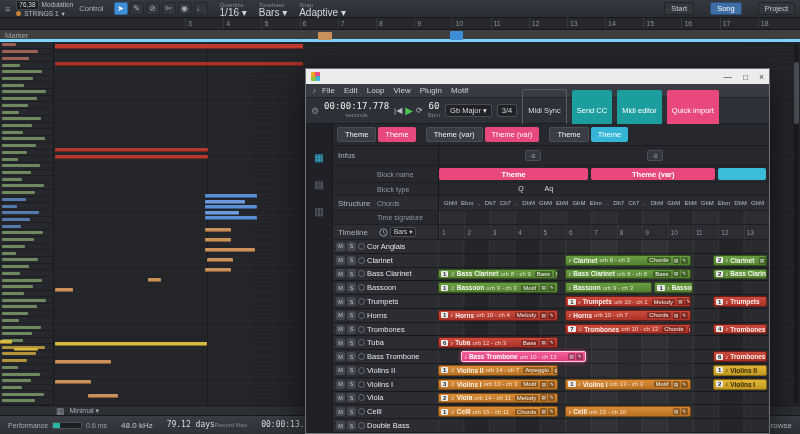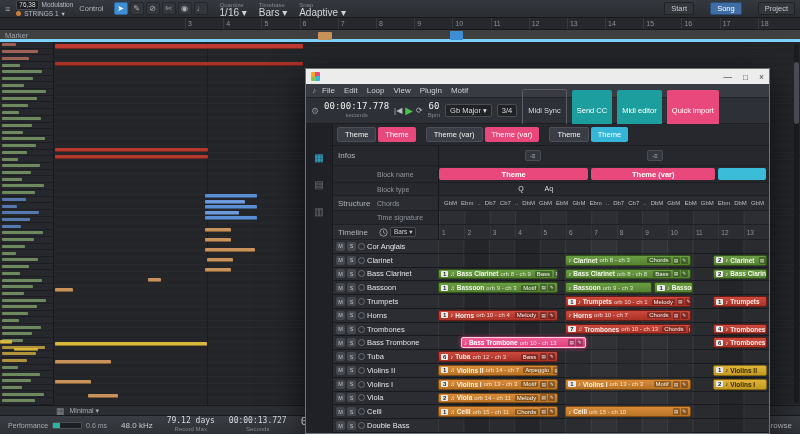--- a/index.html
+++ b/index.html
@@ -48,21 +48,21 @@
 
   
   .daw-minimal{position:absolute;top:405px;left:0;right:0;height:10px;background:#2b2e33;border-top:1px solid #17191c;display:flex;align-items:center;gap:5px;padding-left:56px;font-size:7px;color:#a7acb3;z-index:4}
   .daw-status{position:absolute;top:415px;left:0;right:0;height:19px;background:linear-gradient(#3a3d43,#2e3136);border-top:1px solid #17191c;display:flex;align-items:center;gap:14px;padding:0 8px;z-index:4}
   .perf{display:flex;align-items:center;gap:4px}
   .perf-label{font-size:7px;color:#a7acb3}
   .meter{width:30px;height:7px;background:#1d1f23;border:1px solid #4a4d52;border-radius:1px;position:relative;overflow:hidden}
   .meter-fill{position:absolute;left:0;top:0;bottom:0;width:7px;background:#2bb3a3}
   .lat{font-size:7px;color:#9aa0a8}
   .sr{font-size:8px;color:#c6cad0}
-  .stat-stack{display:flex;flex-direction:column;line-height:8px;text-align:center}
+  .stat-stack{display:flex;flex-direction:row;line-height:8px;text-align:center}
   .stat-stack .sv{font-size:8px;color:#d8dbdf;font-family:"DejaVu Sans Mono",monospace}
   .stat-stack .sl{font-size:6px;color:#82878f}
   .stat-stack.bigp .sv{font-size:11px;line-height:11px;color:#efefef}
   .browse{margin-left:auto;font-size:8px;color:#b9bec5}
 
   
   .orb{position:absolute;left:305px;top:68px;width:465px;height:366px;z-index:10;display:flex;flex-direction:column;background:#232529;border:1px solid #6f7277;box-shadow:0 10px 34px rgba(0,0,0,.65)}
   .orb-title{height:15px;background:#ececec;color:#2e2e2e;display:flex;align-items:center;gap:4px;padding:0 5px;font-size:8.5px;flex:0 0 auto}
   .appicon{width:9px;height:9px;border-radius:1px;background:conic-gradient(#e8487c 0 25%,#35b6d9 0 50%,#8bc34a 0 75%,#f5a623 0)}
   .ttl-text{white-space:nowrap;overflow:hidden}
@@ -786,60 +786,60 @@
                   <span class="cl">Trombones</span>
                   <span class="spacer"></span>
                 </div>
               </div>
             </div>
             <div class="trk">
               <div class="trk-label">
                 <span class="ms">M</span>
                 <span class="ms">S</span>
                 <span class="tdot"></span>
+                <span class="trk-name">Tuba</span>
+              </div>
+              <div class="trk-tl bars-bg">
+                <div class="clip c-red" style="left: 0%; width: calc(36.9231% - 2px);">
+                  <span class="badge">6</span>
+                  <span class="glyph">♪</span>
+                  <span class="cl">Tuba</span>
+                  <span class="co">orb 12 - ch 3</span>
+                  <span class="spacer"></span>
+                  <span class="role">Bass</span>
+                  <span class="cicons">
+                    <span class="ci">▤</span>
+                    <span class="ci">✎</span>
+                  </span>
+                </div>
+              </div>
+            </div>
+            <div class="trk">
+              <div class="trk-label">
+                <span class="ms">M</span>
+                <span class="ms">S</span>
+                <span class="tdot"></span>
                 <span class="trk-name">Bass Trombone</span>
               </div>
               <div class="trk-tl bars-bg">
                 <div class="clip c-pink" style="left: 6.92308%; width: calc(38.4615% - 2px);">
                   <span class="glyph">♪</span>
                   <span class="cl">Bass Trombone</span>
                   <span class="co">orb 10 - ch 13</span>
                   <span class="spacer"></span>
                   <span class="cicons">
                     <span class="ci">▤</span>
                     <span class="ci">✎</span>
                   </span>
                 </div>
                 <div class="clip c-red" style="left: 83.0769%; width: calc(16.9231% - 2px);">
                   <span class="badge">6</span>
                   <span class="glyph">♪</span>
                   <span class="cl">Trombones</span>
                   <span class="spacer"></span>
-                </div>
-              </div>
-            </div>
-            <div class="trk">
-              <div class="trk-label">
-                <span class="ms">M</span>
-                <span class="ms">S</span>
-                <span class="tdot"></span>
-                <span class="trk-name">Tuba</span>
-              </div>
-              <div class="trk-tl bars-bg">
-                <div class="clip c-red" style="left: 0%; width: calc(36.9231% - 2px);">
-                  <span class="badge">6</span>
-                  <span class="glyph">♪</span>
-                  <span class="cl">Tuba</span>
-                  <span class="co">orb 12 - ch 3</span>
-                  <span class="spacer"></span>
-                  <span class="role">Bass</span>
-                  <span class="cicons">
-                    <span class="ci">▤</span>
-                    <span class="ci">✎</span>
-                  </span>
                 </div>
               </div>
             </div>
             <div class="trk">
               <div class="trk-label">
                 <span class="ms">M</span>
                 <span class="ms">S</span>
                 <span class="tdot"></span>
                 <span class="trk-name">Violins II</span>
               </div>

